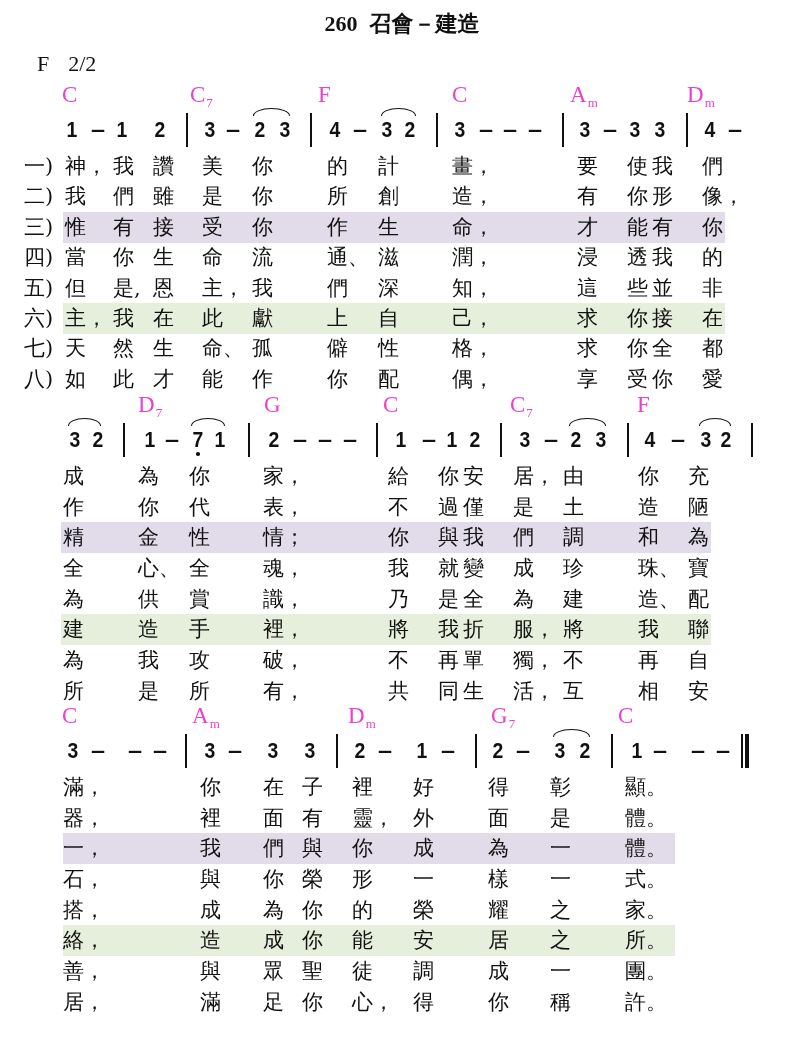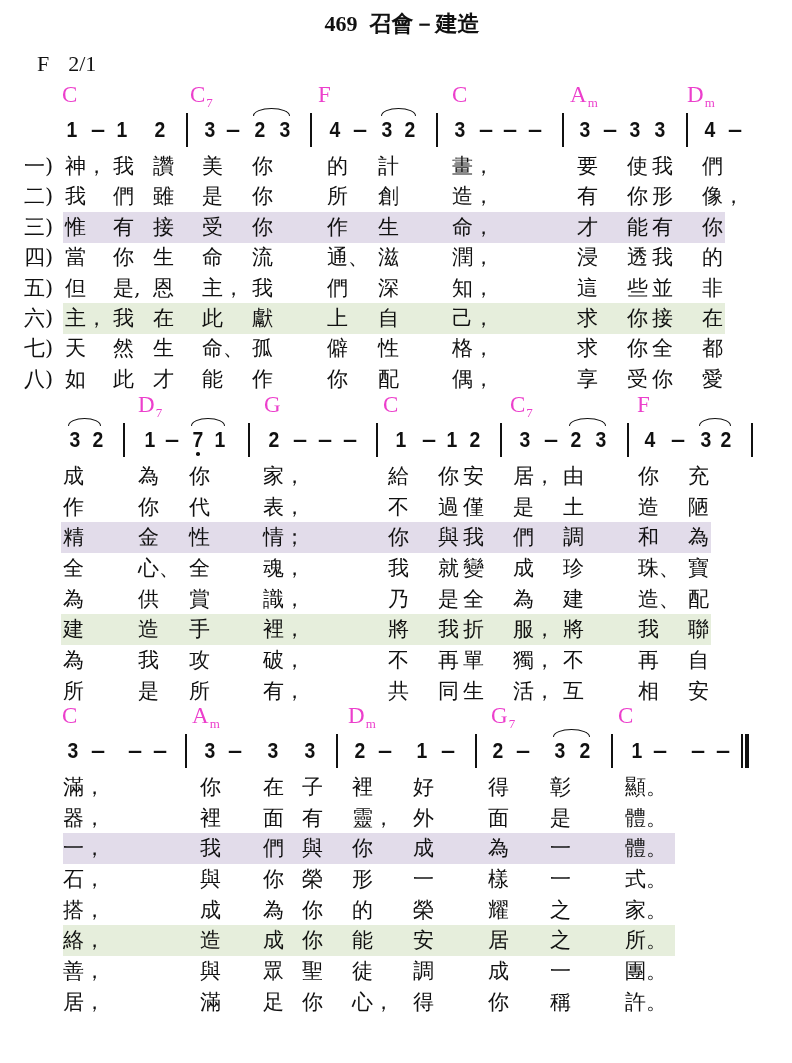--- a/index.html
+++ b/index.html
@@ -29,22 +29,22 @@
 .s1 .k0{left:65px}.s1 .k1{left:113px}.s1 .k2{left:153px}.s1 .k3{left:202px}.s1 .k4{left:252px}.s1 .k5{left:327px}
 .s1 .k6{left:378px}.s1 .k7{left:452px}.s1 .k8{left:577px}.s1 .k9{left:627px}.s1 .k10{left:652px}.s1 .k11{left:702px}
 .s2 .k0{left:63px}.s2 .k1{left:138px}.s2 .k2{left:189px}.s2 .k3{left:263px}.s2 .k4{left:388px}.s2 .k5{left:438px}
 .s2 .k6{left:463px}.s2 .k7{left:513px}.s2 .k8{left:563px}.s2 .k9{left:638px}.s2 .k10{left:688px}
 .s3 .k0{left:63px}.s3 .k1{left:200px}.s3 .k2{left:263px}.s3 .k3{left:302px}.s3 .k4{left:352px}
 .s3 .k5{left:413px}.s3 .k6{left:488px}.s3 .k7{left:550px}.s3 .k8{left:625px}
 </style>
 </head>
 <body>
 
-<div class="title"><span class="num">469</span><span class="name">召會－建造</span></div>
-<div class="meta"><span>F</span><span class="time">2/1</span></div>
+<div class="title"><span class="num">260</span><span class="name">召會－建造</span></div>
+<div class="meta"><span>F</span><span class="time">2/2</span></div>
 
 <section class="s1">
 <div class="chords" style="top:83px">
 <span class="chord" style="left:62px"><span>C</span><span class="q"></span></span>
 <span class="chord" style="left:190px"><span>C</span><span class="q">7</span></span>
 <span class="chord" style="left:318px"><span>F</span><span class="q"></span></span>
 <span class="chord" style="left:452px"><span>C</span><span class="q"></span></span>
 <span class="chord" style="left:570px"><span>A</span><span class="q">m</span></span>
 <span class="chord" style="left:687px"><span>D</span><span class="q">m</span></span>
 </div>

